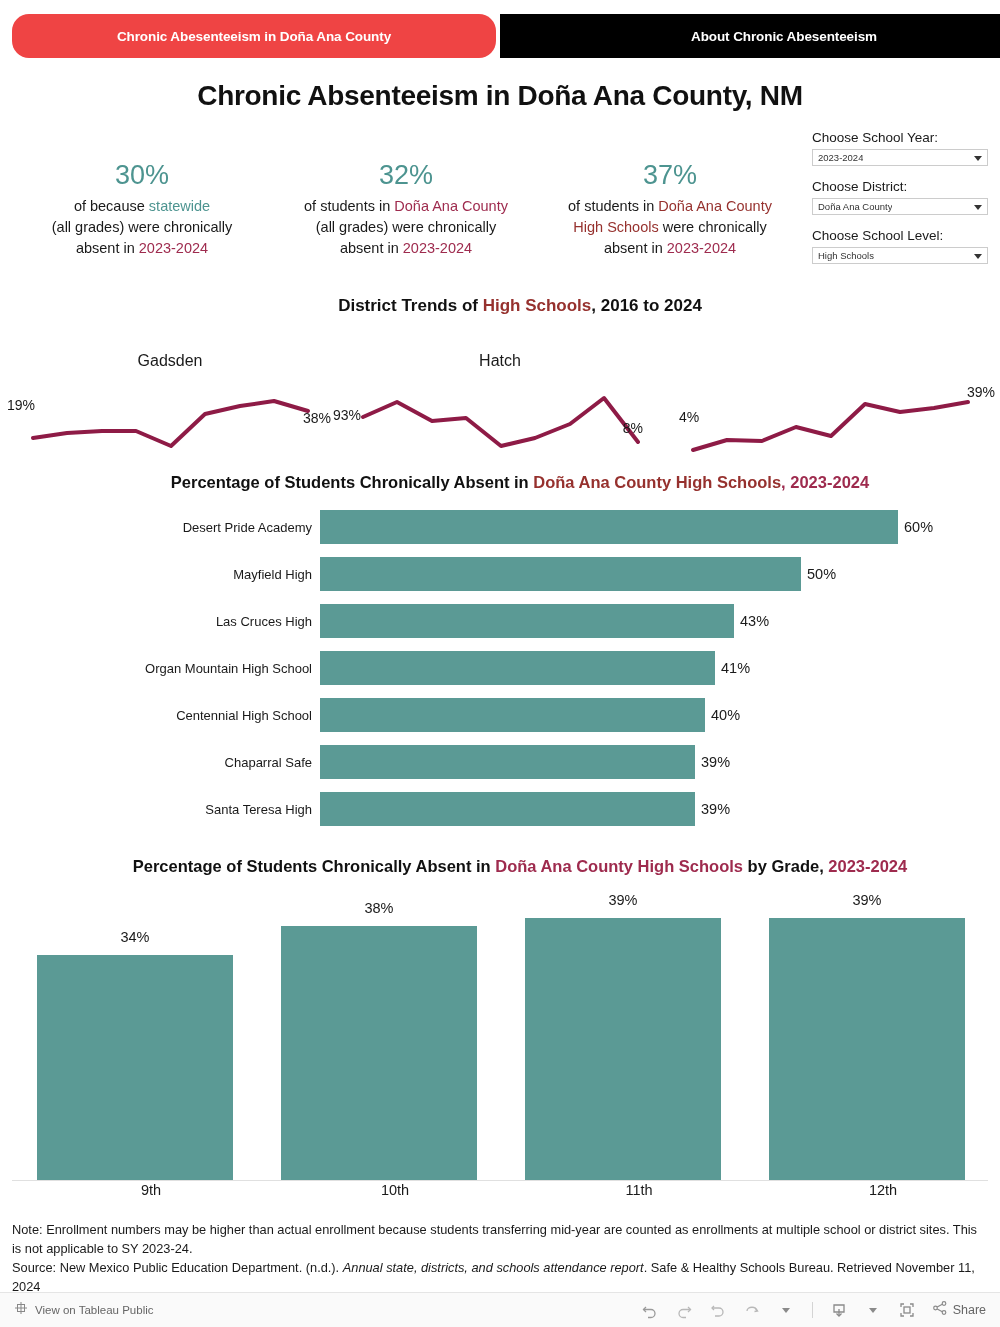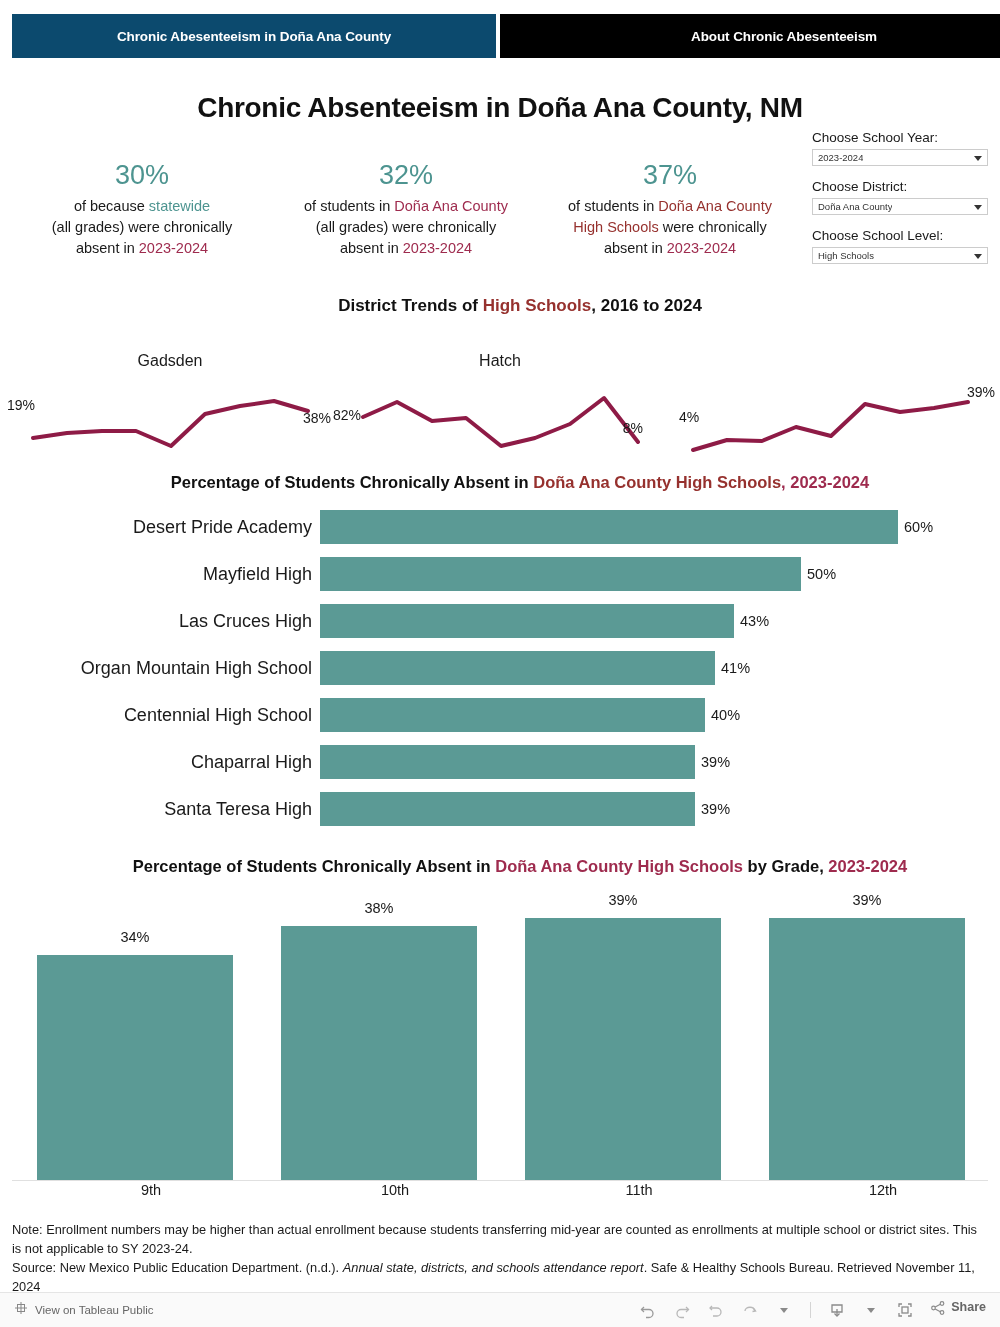--- a/index.html
+++ b/index.html
@@ -16,26 +16,26 @@
   .tabstrip {
     position: absolute; top: 0; left: 0; width: 1000px; height: 56px;
     background: #ffffff;
   }
   .tab {
     position: absolute; top: 14px; height: 44px;
     display: flex; align-items: center; justify-content: center;
     color: #ffffff; font-size: 13.5px; font-weight: bold;
     letter-spacing: -0.1px; cursor: pointer;
   }
-  .tab.inactive { left: 12px; width: 484px; background: #0c4a6e; }
+  .tab.inactive { left: 12px; width: 484px; background: #ef4444; border-radius: 17px; }
   .tab.active   { left: 500px; width: 568px; background: #000000; }
 
   
   .dash-title {
-    position: absolute; top: 92px; left: 0; width: 1000px;
+    position: absolute; top: 80px; left: 0; width: 1000px;
     text-align: center; font-size: 28px; font-weight: bold;
     color: #111111; letter-spacing: -0.3px;
   }
 
   
   .kpis { position: absolute; top: 160px; left: 0; width: 806px; height: 120px; }
   .kpi { position: absolute; top: 0; width: 268px; text-align: center; }
   .kpi:nth-child(1) { left: 8px; }
   .kpi:nth-child(2) { left: 272px; }
   .kpi:nth-child(3) { left: 536px; }
@@ -94,21 +94,21 @@
   }
   .sl-start { left: 2px; }
   .sl-end   { right: 0px; }
 
   
   .hbars { position: absolute; top: 503px; left: 0; width: 1000px; }
   .hrow { position: relative; height: 47px; }
   .hrow-label {
     position: absolute; left: 0; width: 312px; top: 50%;
     transform: translateY(-50%); text-align: right;
-    font-size: 18px; color: #1a1a1a; white-space: nowrap;
+    font-size: 13px; color: #1a1a1a; white-space: nowrap;
   }
   .hrow-bar {
     position: absolute; left: 320px; top: 50%; transform: translateY(-50%);
     height: 34px; background: #5b9a95;
   }
   .hrow-val {
     position: absolute; top: 50%; transform: translateY(-50%);
     font-size: 14.5px; color: #1a1a1a; white-space: nowrap;
   }
 
@@ -159,21 +159,21 @@
     padding: 0 14px;
   }
   .tb-left { display: flex; align-items: center; gap: 7px; cursor: pointer; }
   .tb-left span.txt { font-size: 11.5px; color: #666666; }
   .tb-right { display: flex; align-items: center; gap: 4px; }
   .tb-btn {
     width: 30px; height: 24px; display: flex; align-items: center;
     justify-content: center; cursor: pointer;
   }
   .tb-div { width: 1px; height: 16px; background: #d4d4d4; margin: 0 7px; }
-  .tb-share { display: flex; gap: 5px; cursor: pointer; padding-left: 6px; font-weight: bold; }
+  .tb-share { display: flex; align-items: center; gap: 5px; cursor: pointer; padding-left: 6px; }
   .tb-share span.txt { font-size: 12.5px; color: #666666; }
   .caret-sm {
     width: 0; height: 0; border-left: 4px solid transparent;
     border-right: 4px solid transparent; border-top: 5px solid #8a8a8a;
   }
 </style>
 </head>
 <body>
 
 <div class="tabstrip">
@@ -250,21 +250,21 @@
     </svg>
     <span class="spark-lbl sl-start" style="top:45px;">19%</span>
     <span class="spark-lbl sl-end" style="top:58px;right:4px;">38%</span>
   </div>
 
   <div class="spark">
     <div class="spark-name">Hatch</div>
     <svg width="330" height="75">
       <polyline points="28,37 62,22 97,41 131,38 166,66 200,58 235,44 269,18 303,62" fill="none" stroke="#8e1b46" stroke-width="4" stroke-linejoin="round" stroke-linecap="round"></polyline>
     </svg>
-    <span class="spark-lbl sl-start" style="top:55px;left:-2px;">82%</span>
+    <span class="spark-lbl sl-start" style="top:55px;left:-2px;">93%</span>
     <span class="spark-lbl sl-end" style="top:68px;right:22px;">8%</span>
   </div>
 
   <div class="spark">
     <svg width="330" height="75">
       <polyline points="28,70 62,60 97,61 131,47 166,56 200,24 235,32 269,28 303,22" fill="none" stroke="#8e1b46" stroke-width="4" stroke-linejoin="round" stroke-linecap="round"></polyline>
     </svg>
     <span class="spark-lbl sl-start" style="top:57px;left:14px;">4%</span>
     <span class="spark-lbl sl-end" style="top:32px;right:0px;">39%</span>
   </div>
@@ -300,21 +300,21 @@
     <span class="hrow-val" style="left:721px;">41%</span>
   </div>
 
   <div class="hrow">
     <span class="hrow-label">Centennial High School</span>
     <div class="hrow-bar" style="width:385px;"></div>
     <span class="hrow-val" style="left:711px;">40%</span>
   </div>
 
   <div class="hrow">
-    <span class="hrow-label">Chaparral High</span>
+    <span class="hrow-label">Chaparral Safe</span>
     <div class="hrow-bar" style="width:375px;"></div>
     <span class="hrow-val" style="left:701px;">39%</span>
   </div>
 
   <div class="hrow">
     <span class="hrow-label">Santa Teresa High</span>
     <div class="hrow-bar" style="width:375px;"></div>
     <span class="hrow-val" style="left:701px;">39%</span>
   </div>
 </div>

